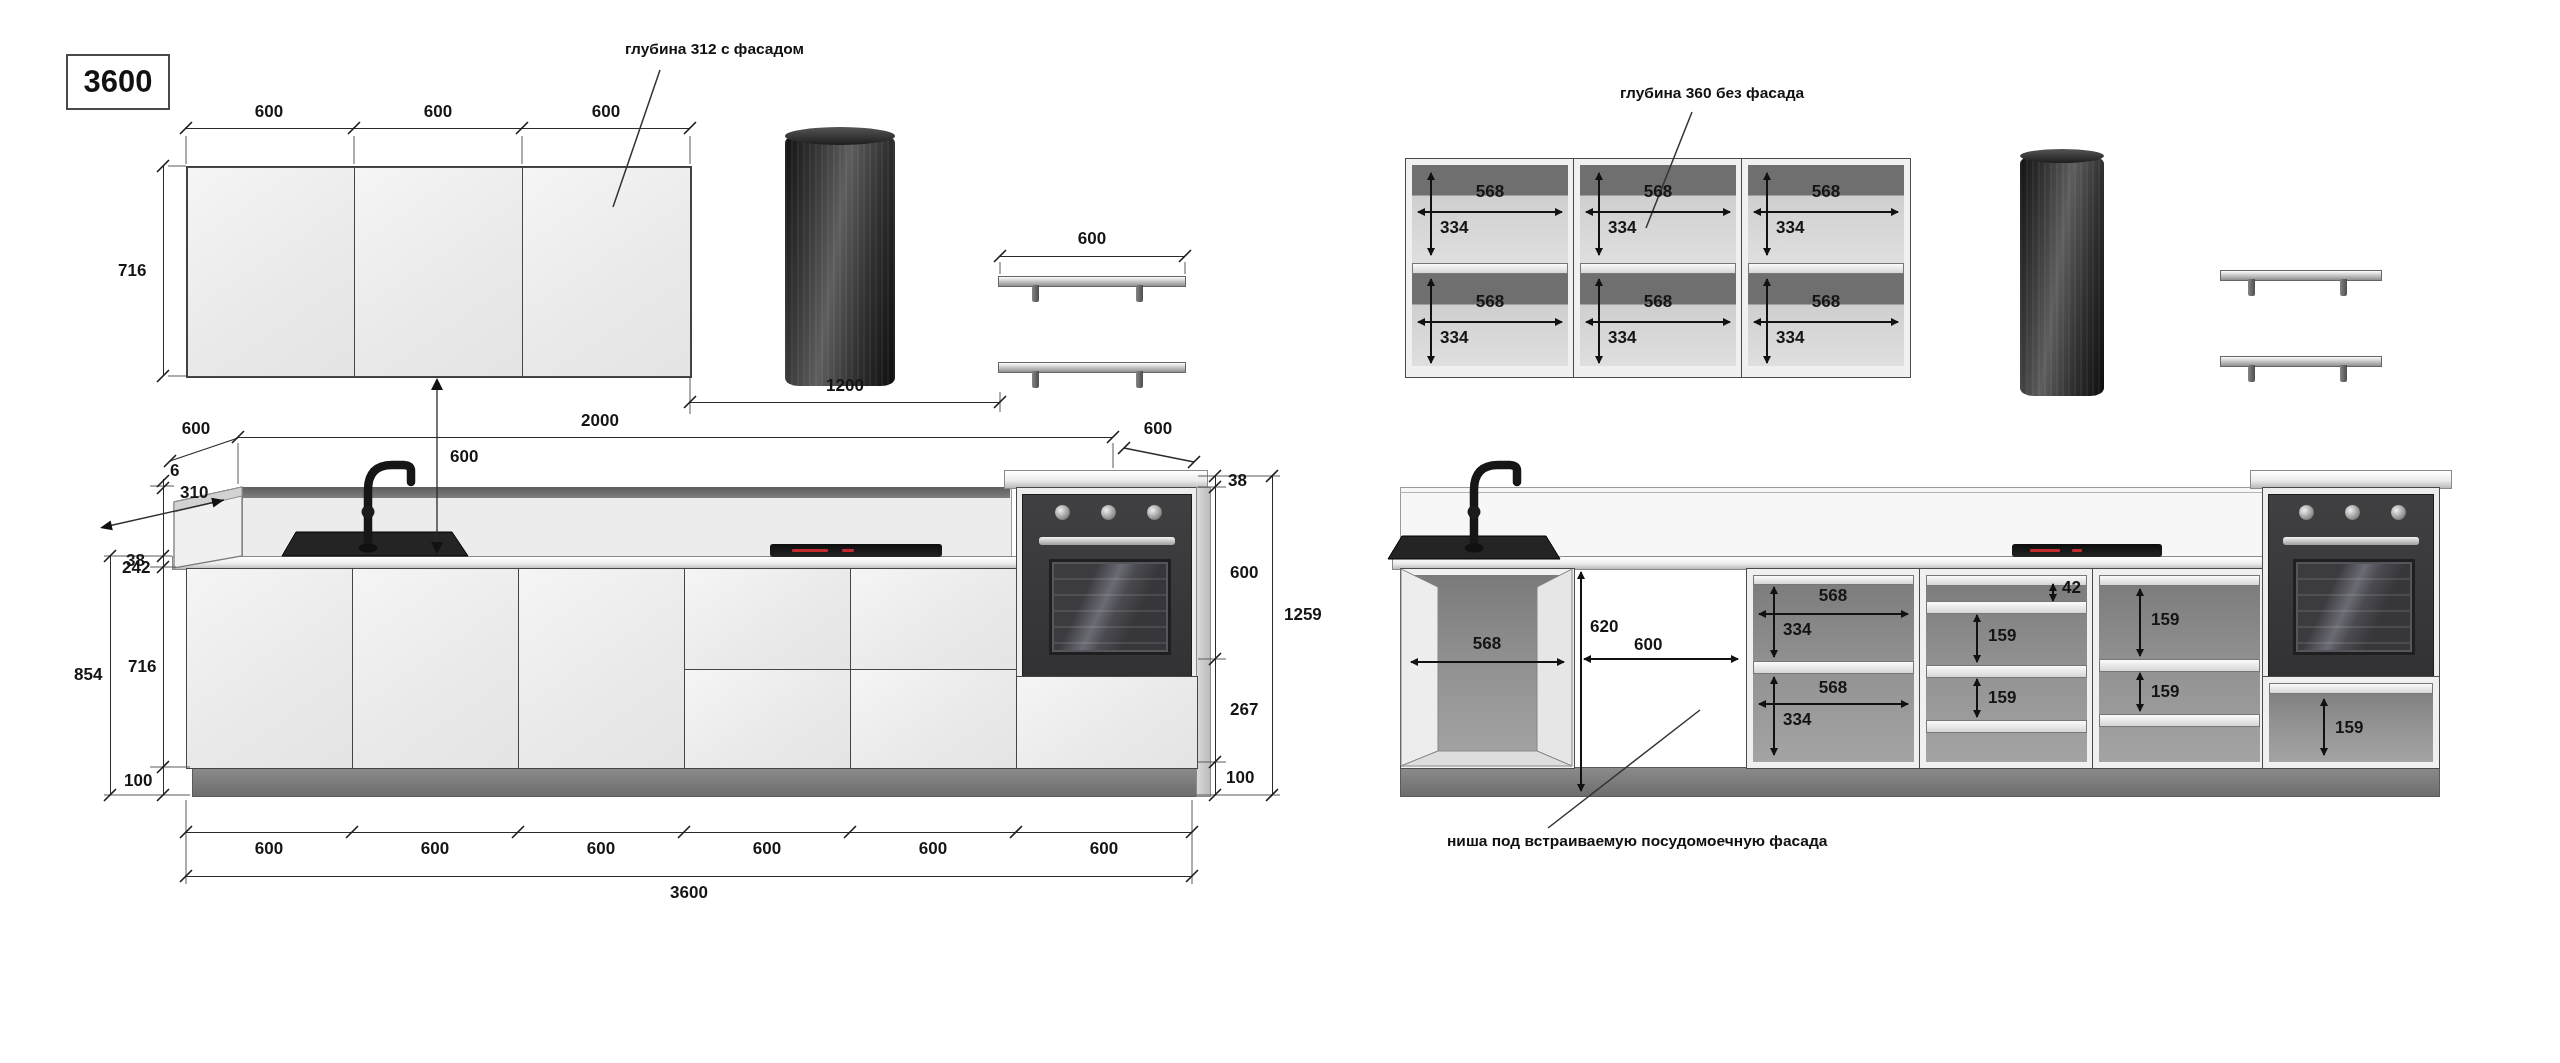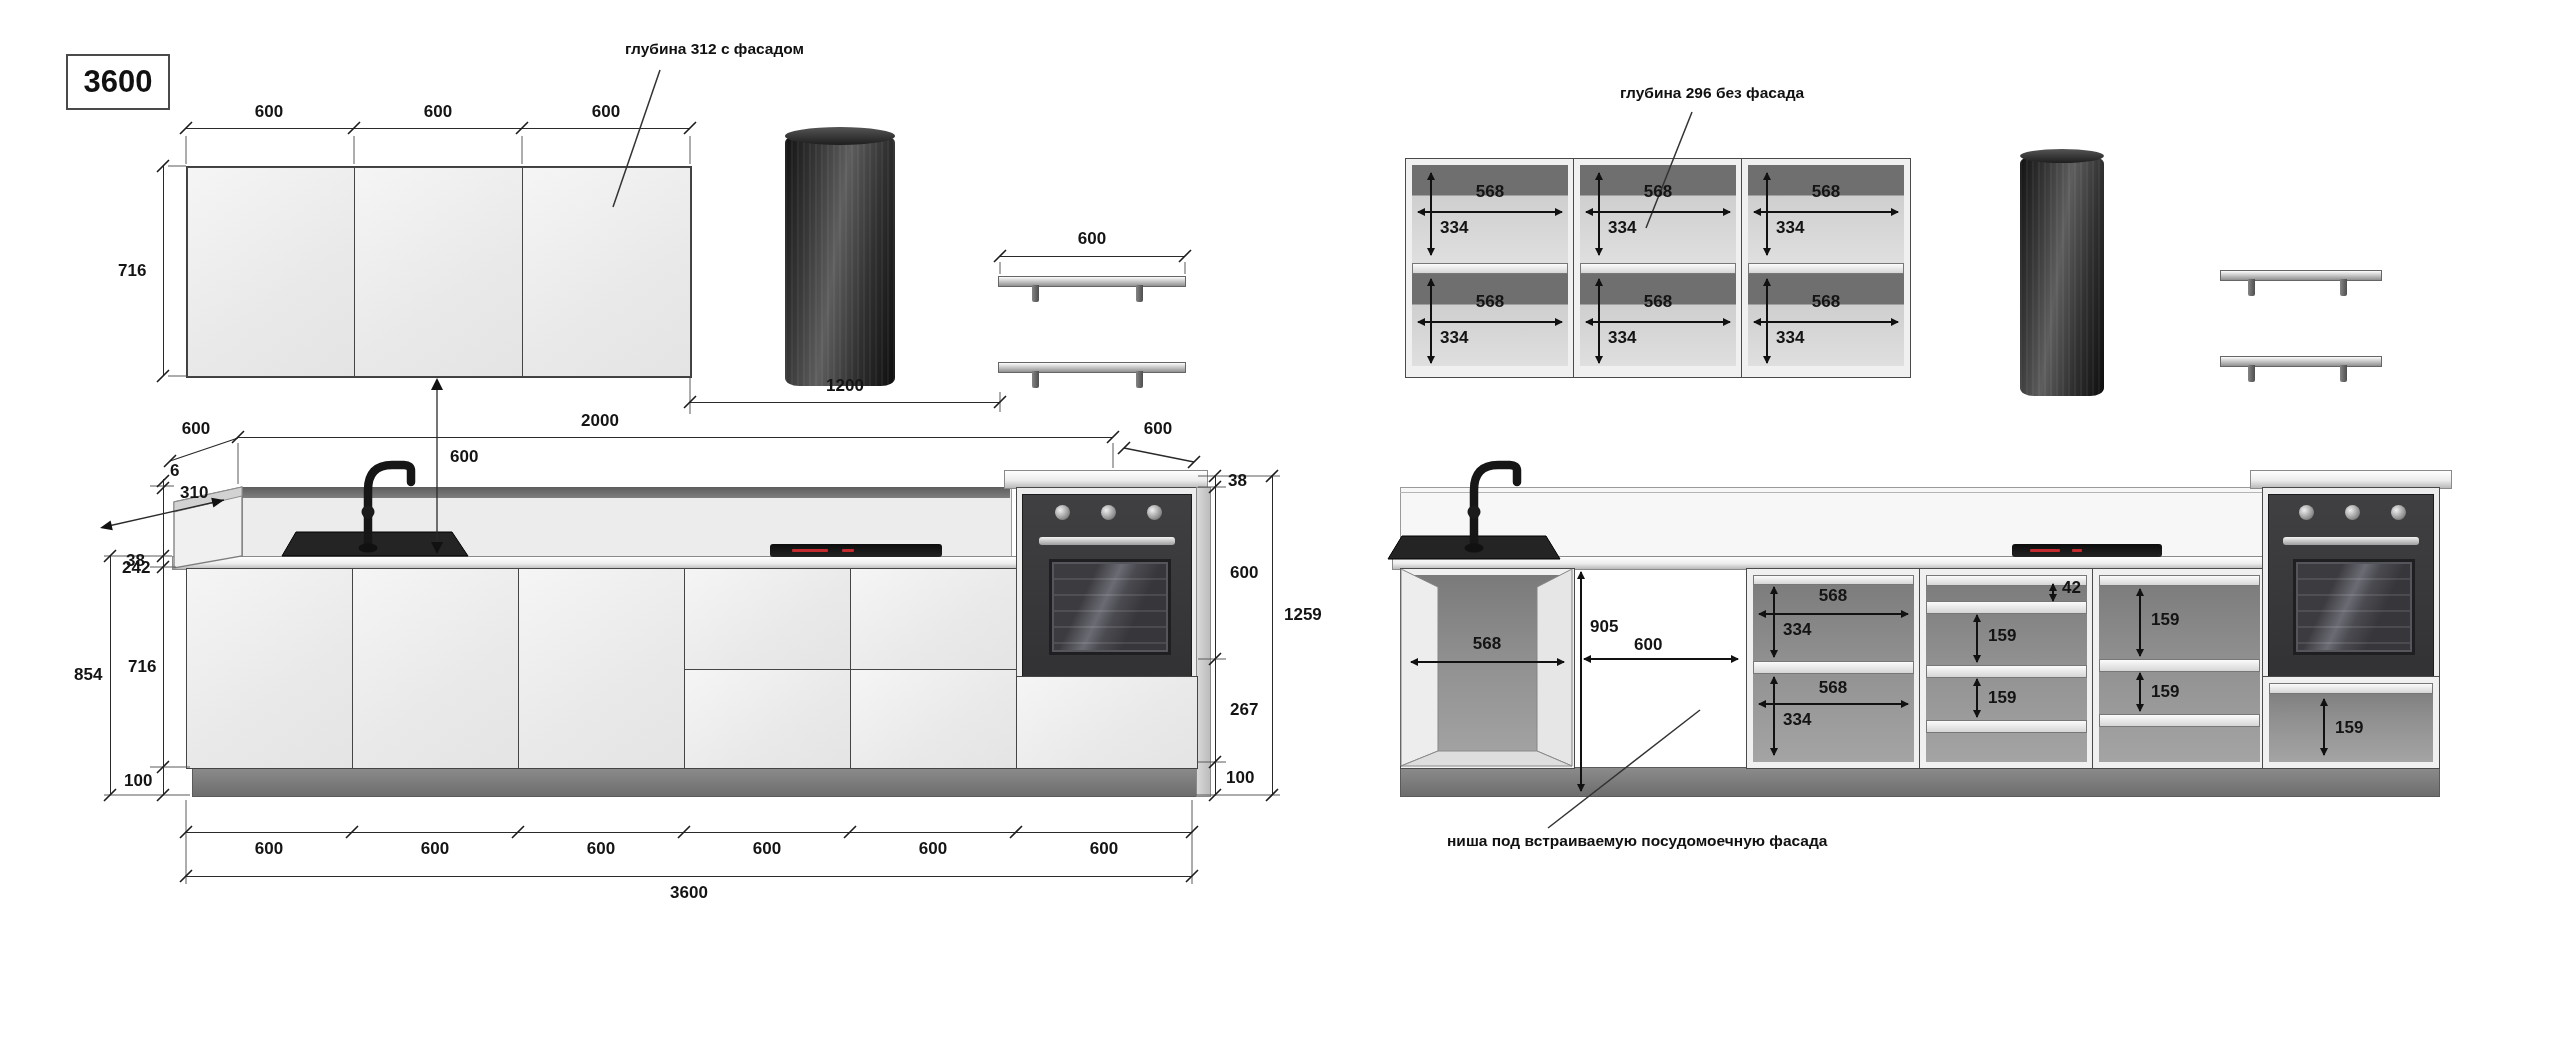--- a/index.html
+++ b/index.html
@@ -215,21 +215,21 @@
 
     <div class="plinth" style="left:1400px;top:767px;width:1038px;height:28px;"></div>
 
     <div class="bbox" style="left:1400px;top:568px;width:173px;height:199px;">
       <div class="int" style="left:6px;top:6px;width:161px;height:187px;"></div>
       <span class="dl c" style="left:86px;top:66px;">568</span>
       <div class="arh" style="left:10px;top:92px;width:153px;"></div>
     </div>
 
     <div class="arv" style="left:1580px;top:572px;height:219px;"></div>
-    <span class="dl" style="left:1590px;top:618px;">905</span>
+    <span class="dl" style="left:1590px;top:618px;">620</span>
     <div class="arh" style="left:1584px;top:658px;width:154px;"></div>
     <span class="dl" style="left:1634px;top:636px;">600</span>
 
     <div class="bbox" style="left:1746px;top:568px;width:173px;height:199px;">
       <div class="int" style="left:6px;top:6px;width:161px;height:187px;"></div>
       <div class="wband" style="left:6px;top:6px;width:159px;height:8px;"></div>
       <div class="wband" style="left:6px;top:92px;width:159px;height:11px;"></div>
       <span class="dl c" style="left:86px;top:18px;">568</span>
       <div class="arh" style="left:12px;top:44px;width:149px;"></div>
       <div class="arv" style="left:26px;top:18px;height:70px;"></div>
@@ -276,21 +276,21 @@
     </div>
     <div class="bbox" style="left:2262px;top:676px;width:176px;height:91px;">
       <div class="int" style="left:6px;top:6px;width:164px;height:79px;"></div>
       <div class="wband" style="left:6px;top:6px;width:162px;height:9px;"></div>
       <div class="arv" style="left:60px;top:22px;height:56px;"></div>
       <span class="dl" style="left:72px;top:42px;">159</span>
     </div>
   </div>
 
   <span class="ann" style="left:625px;top:40px;text-align:center;">глубина 312 с фасадом</span>
-  <span class="ann" style="left:1620px;top:84px;">глубина 296 без фасада</span>
+  <span class="ann" style="left:1620px;top:84px;">глубина 360 без фасада</span>
   <span class="ann" style="left:1447px;top:832px;">ниша под встраиваемую посудомоечную фасада</span>
 
   <svg class="layer under" width="2560" height="1063">
 
     <polygon points="174,502 242,487 242,556 174,568" fill="#f0f0f0" stroke="#7d7d7d" stroke-width="1.3"></polygon>
     <polygon points="174,502 242,487 242,496 174,512" fill="#d2d2d2" stroke="#8d8d8d" stroke-width="1"></polygon>
 
     <polygon points="296,532 452,532 468,556 282,556" fill="#242424" stroke="#000" stroke-width="1"></polygon>
     <polygon points="1402,536 1546,536 1560,559 1388,559" fill="#242424" stroke="#000" stroke-width="1"></polygon>
 

